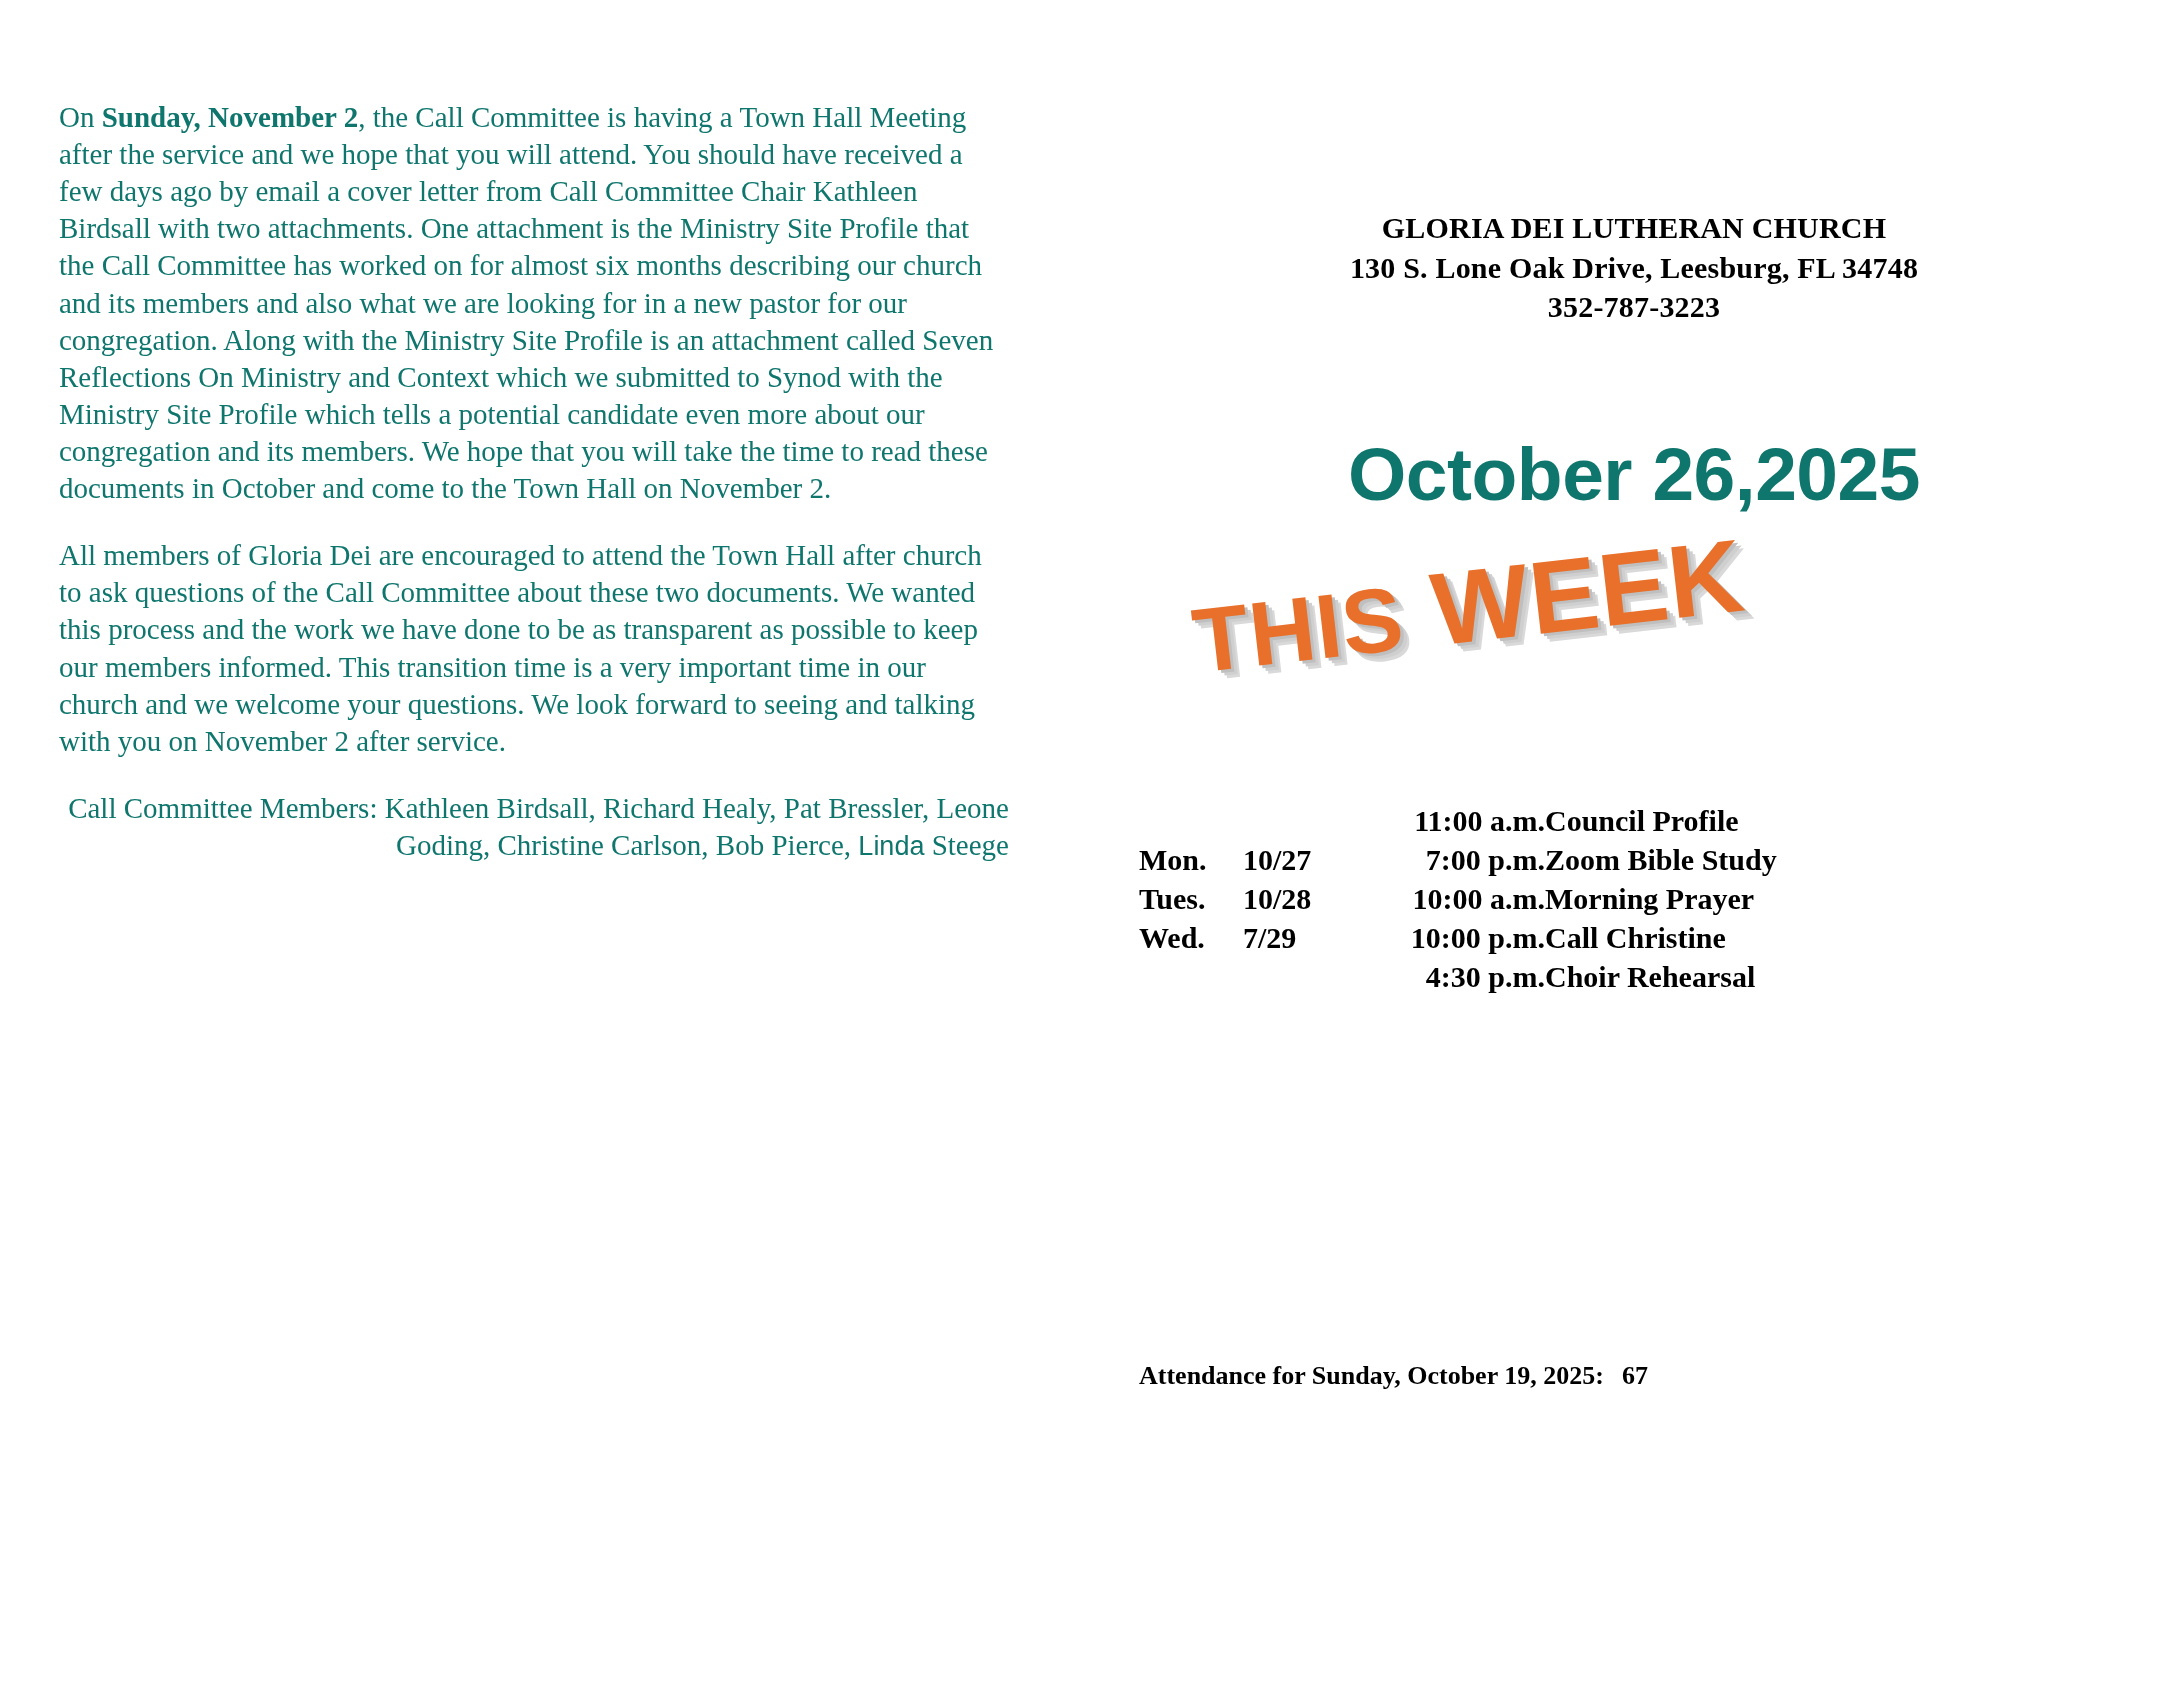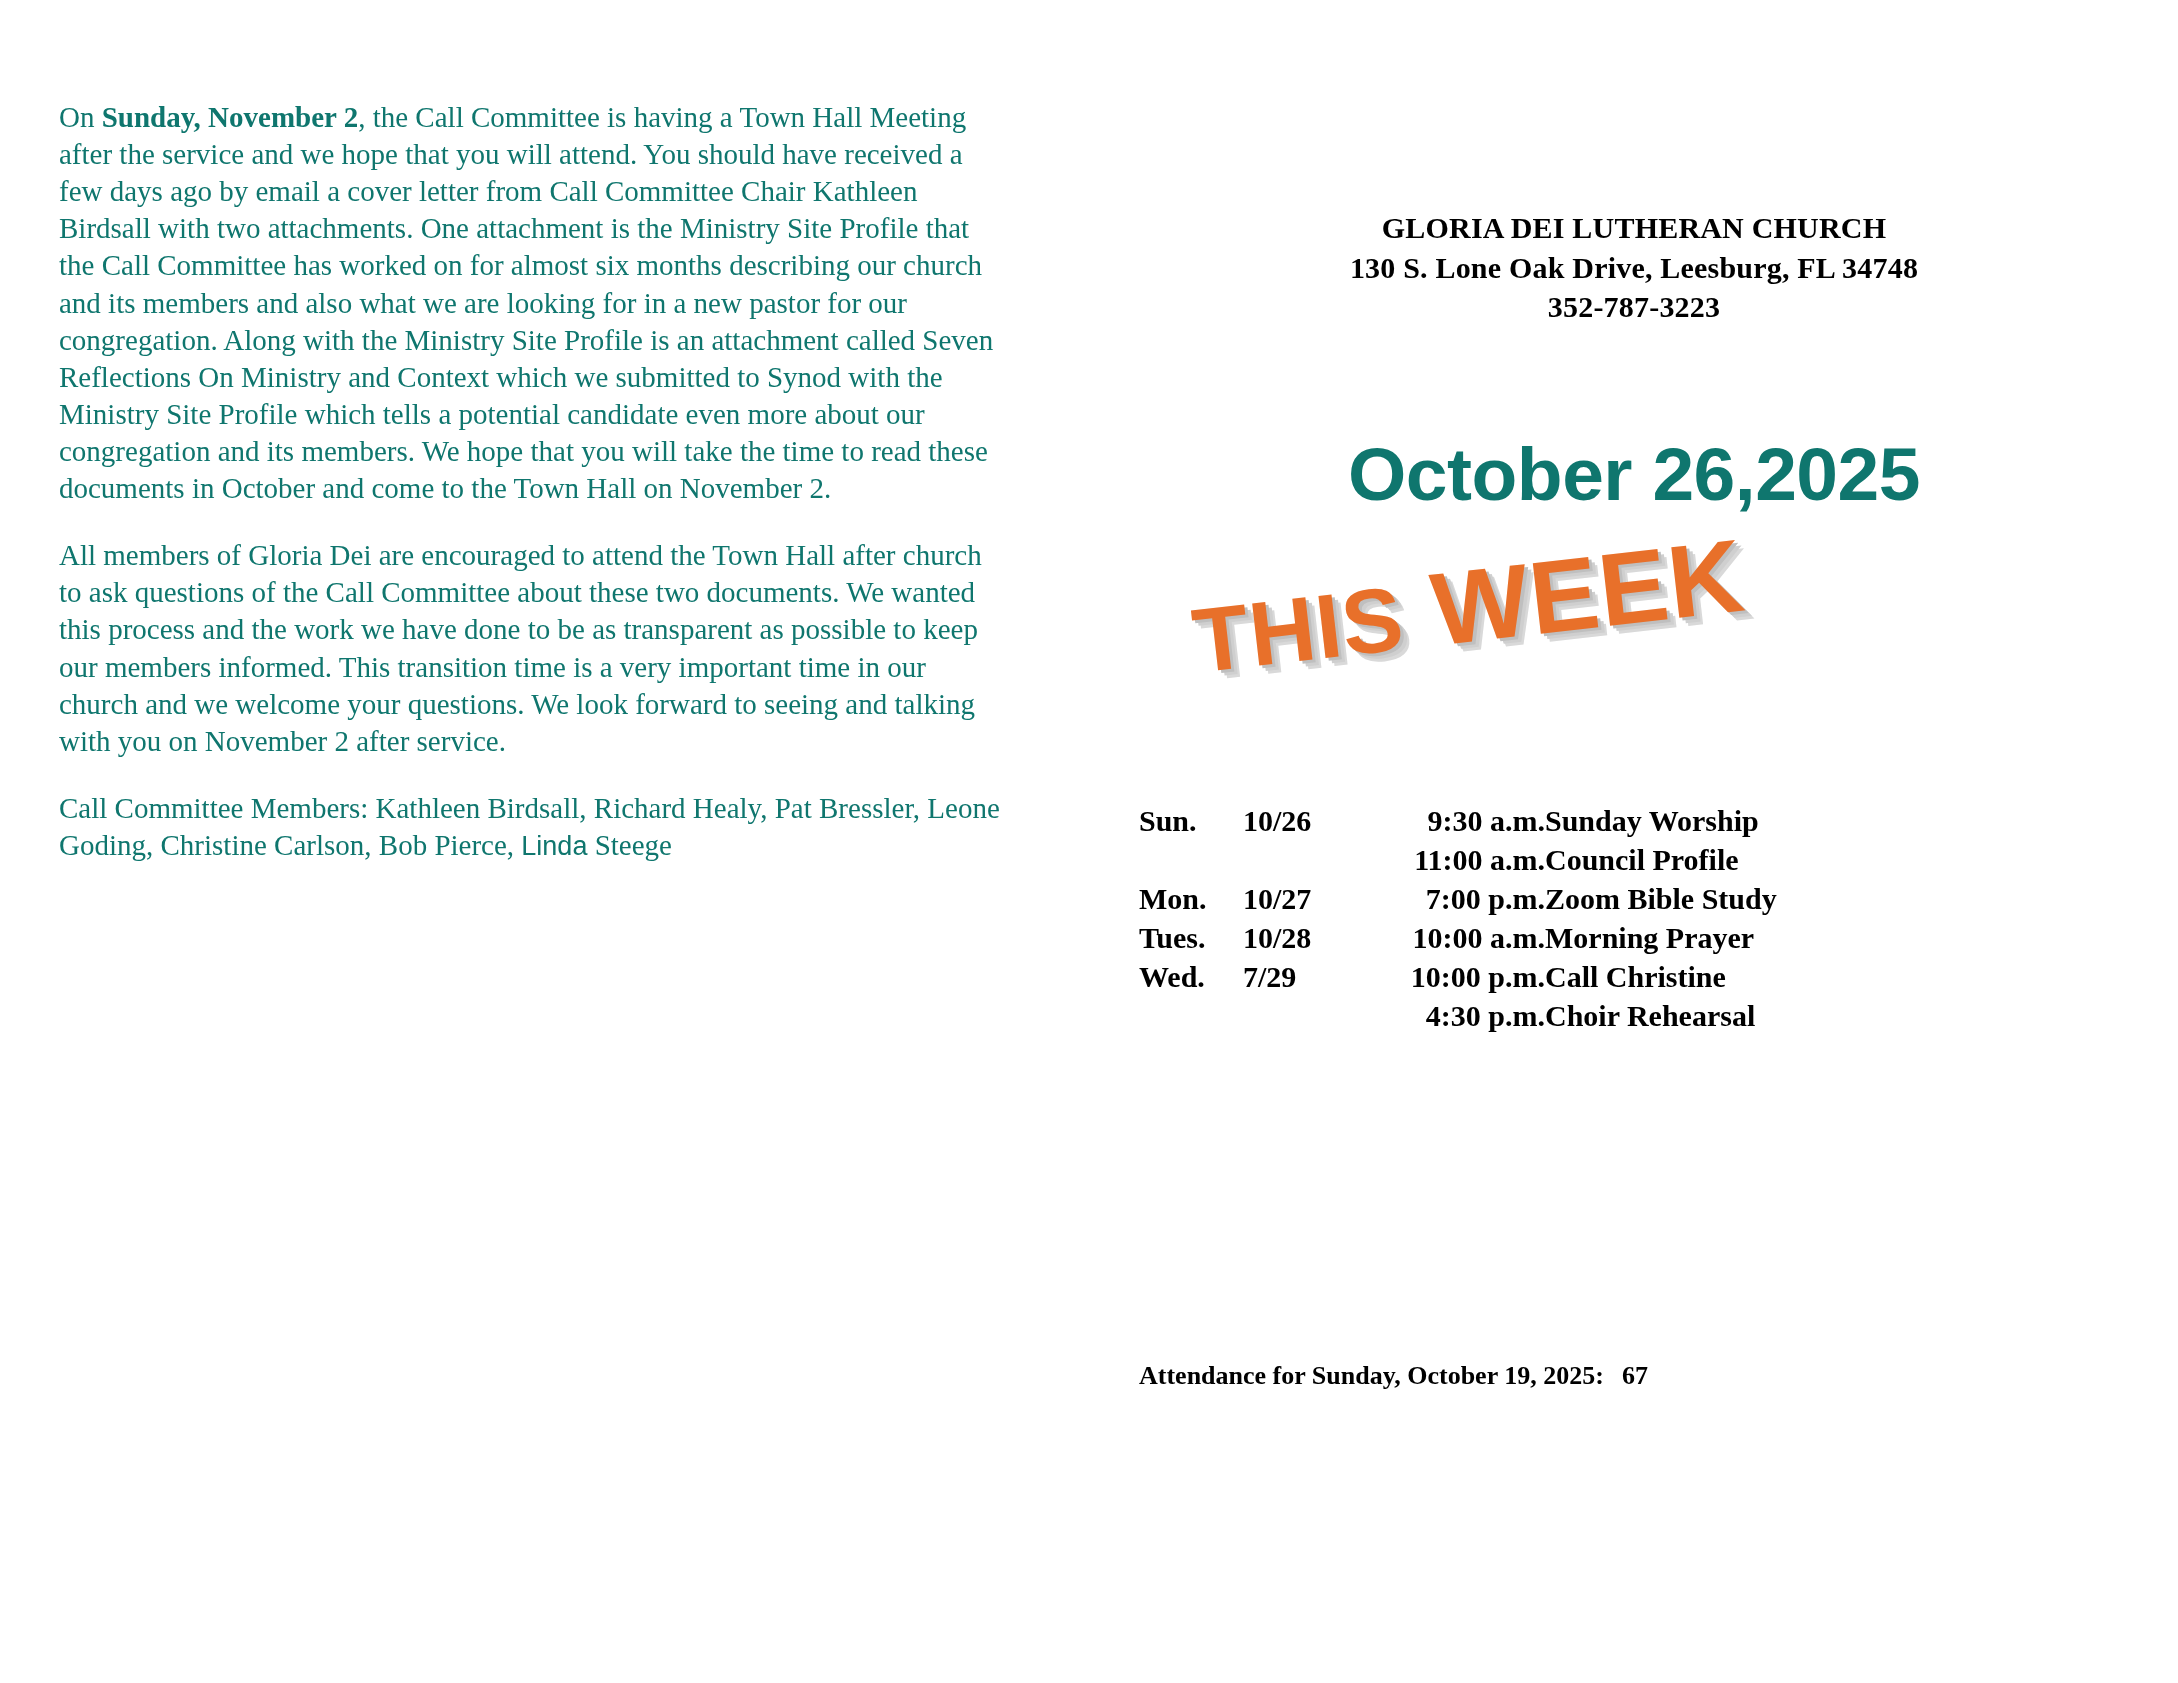--- a/index.html
+++ b/index.html
@@ -24,21 +24,21 @@
     width: 950px;
   }
   .body-par {
     font-family: "Liberation Serif", serif;
     font-size: 29px;
     line-height: 1.28;
     text-align: left;
     margin: 0 0 30px 0;
     color: #0f766e;
   }
-  .body-par:last-child { margin-bottom: 0; }
+  .body-par:last-child { margin-bottom: 0; text-align: right; }
   .body-par b { font-weight: bold; }
   .sans-name {
     font-family: "Liberation Sans", sans-serif;
     font-size: 27px;
   }
 
   
   .right-col {
     position: absolute;
     left: 1139px;
@@ -157,26 +157,20 @@
 
   <div class="date-title">October 26,2025</div>
 
   <div class="thisweek-wrap">
     <div class="thisweek"><span class="w-this">THIS</span><span class="w-week"> WEEK</span></div>
   </div>
 
   <table class="schedule">
     <tbody>
       <tr>
-        <td class="col-day">Sun.</td>
-        <td class="col-date">10/26</td>
-        <td class="col-time">9:30  a.m.</td>
-        <td class="col-event">Sunday Worship</td>
-      </tr>
-      <tr>
         <td class="col-day"></td>
         <td class="col-date"></td>
         <td class="col-time">11:00 a.m.</td>
         <td class="col-event">Council Profile</td>
       </tr>
       <tr>
         <td class="col-day">Mon.</td>
         <td class="col-date">10/27</td>
         <td class="col-time">7:00 p.m.</td>
         <td class="col-event">Zoom Bible Study</td>

